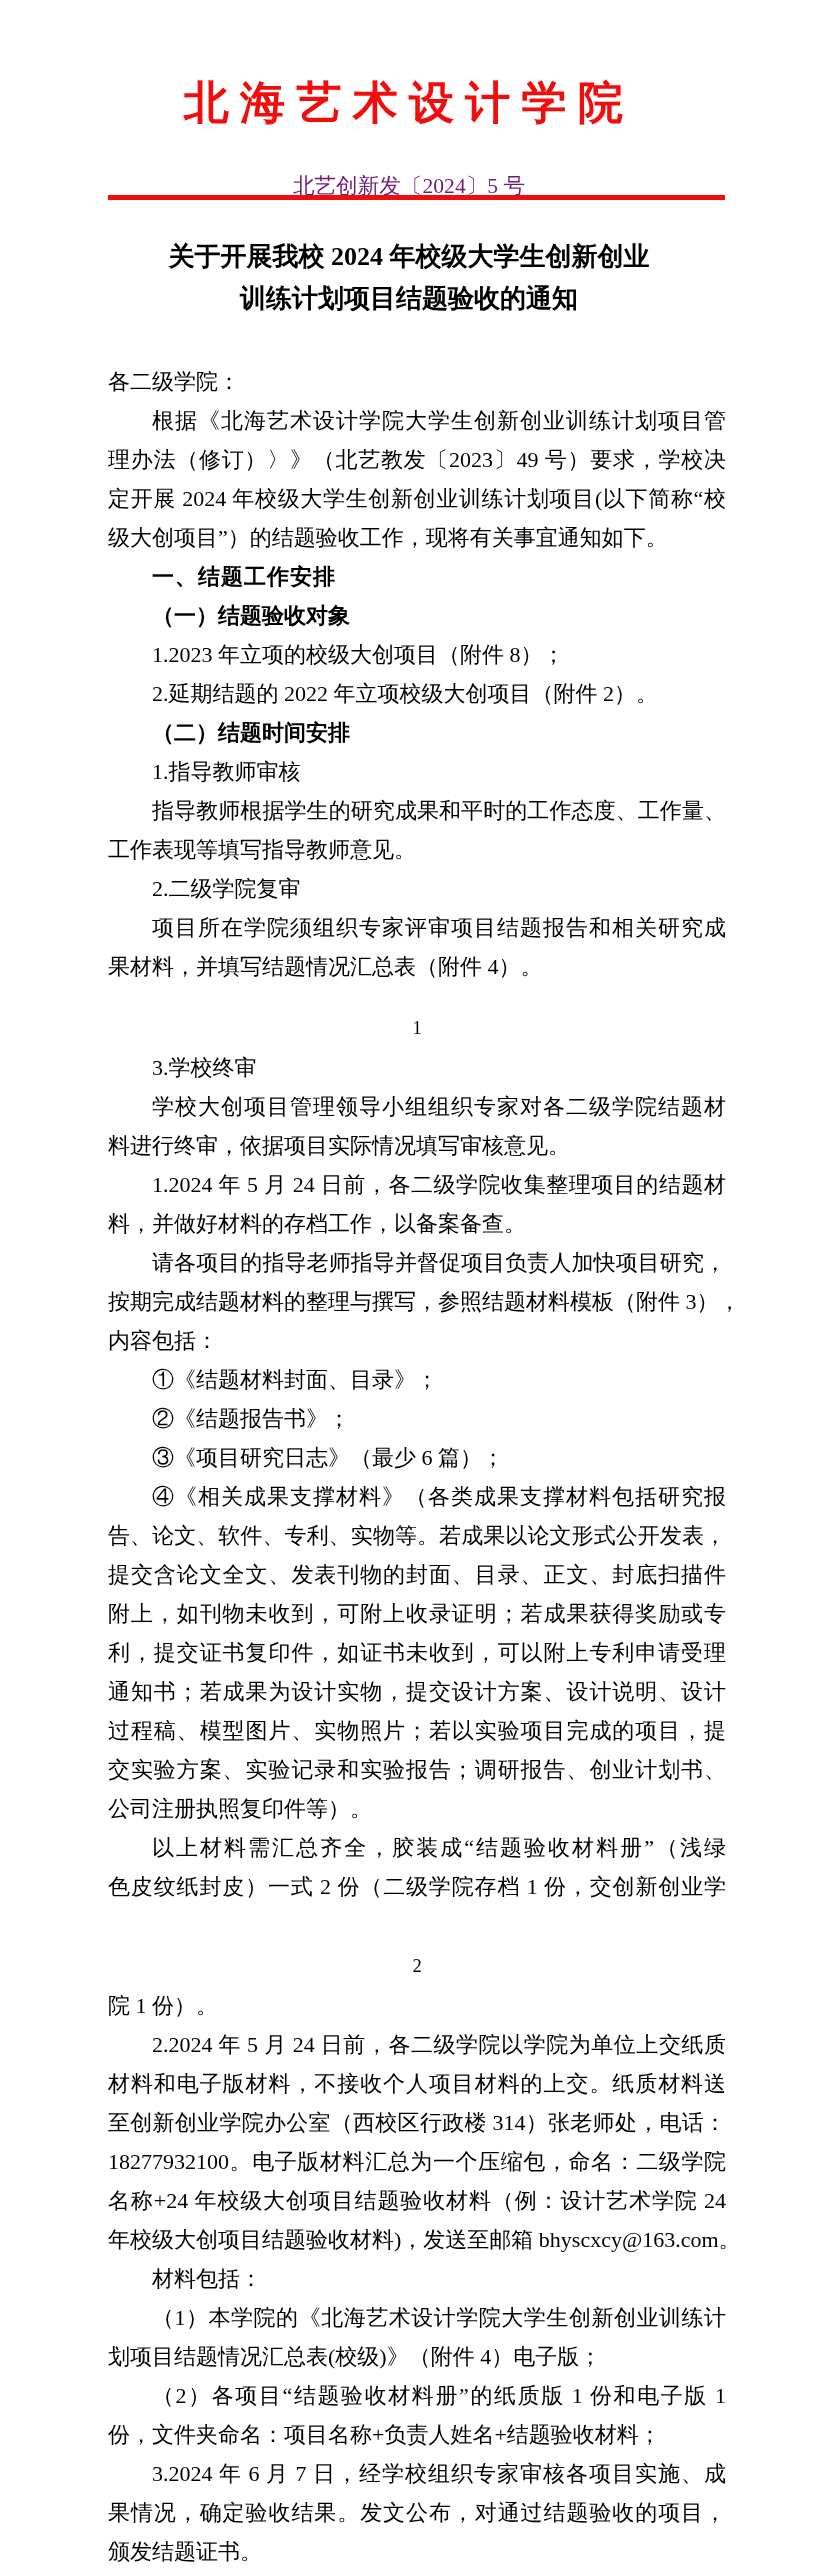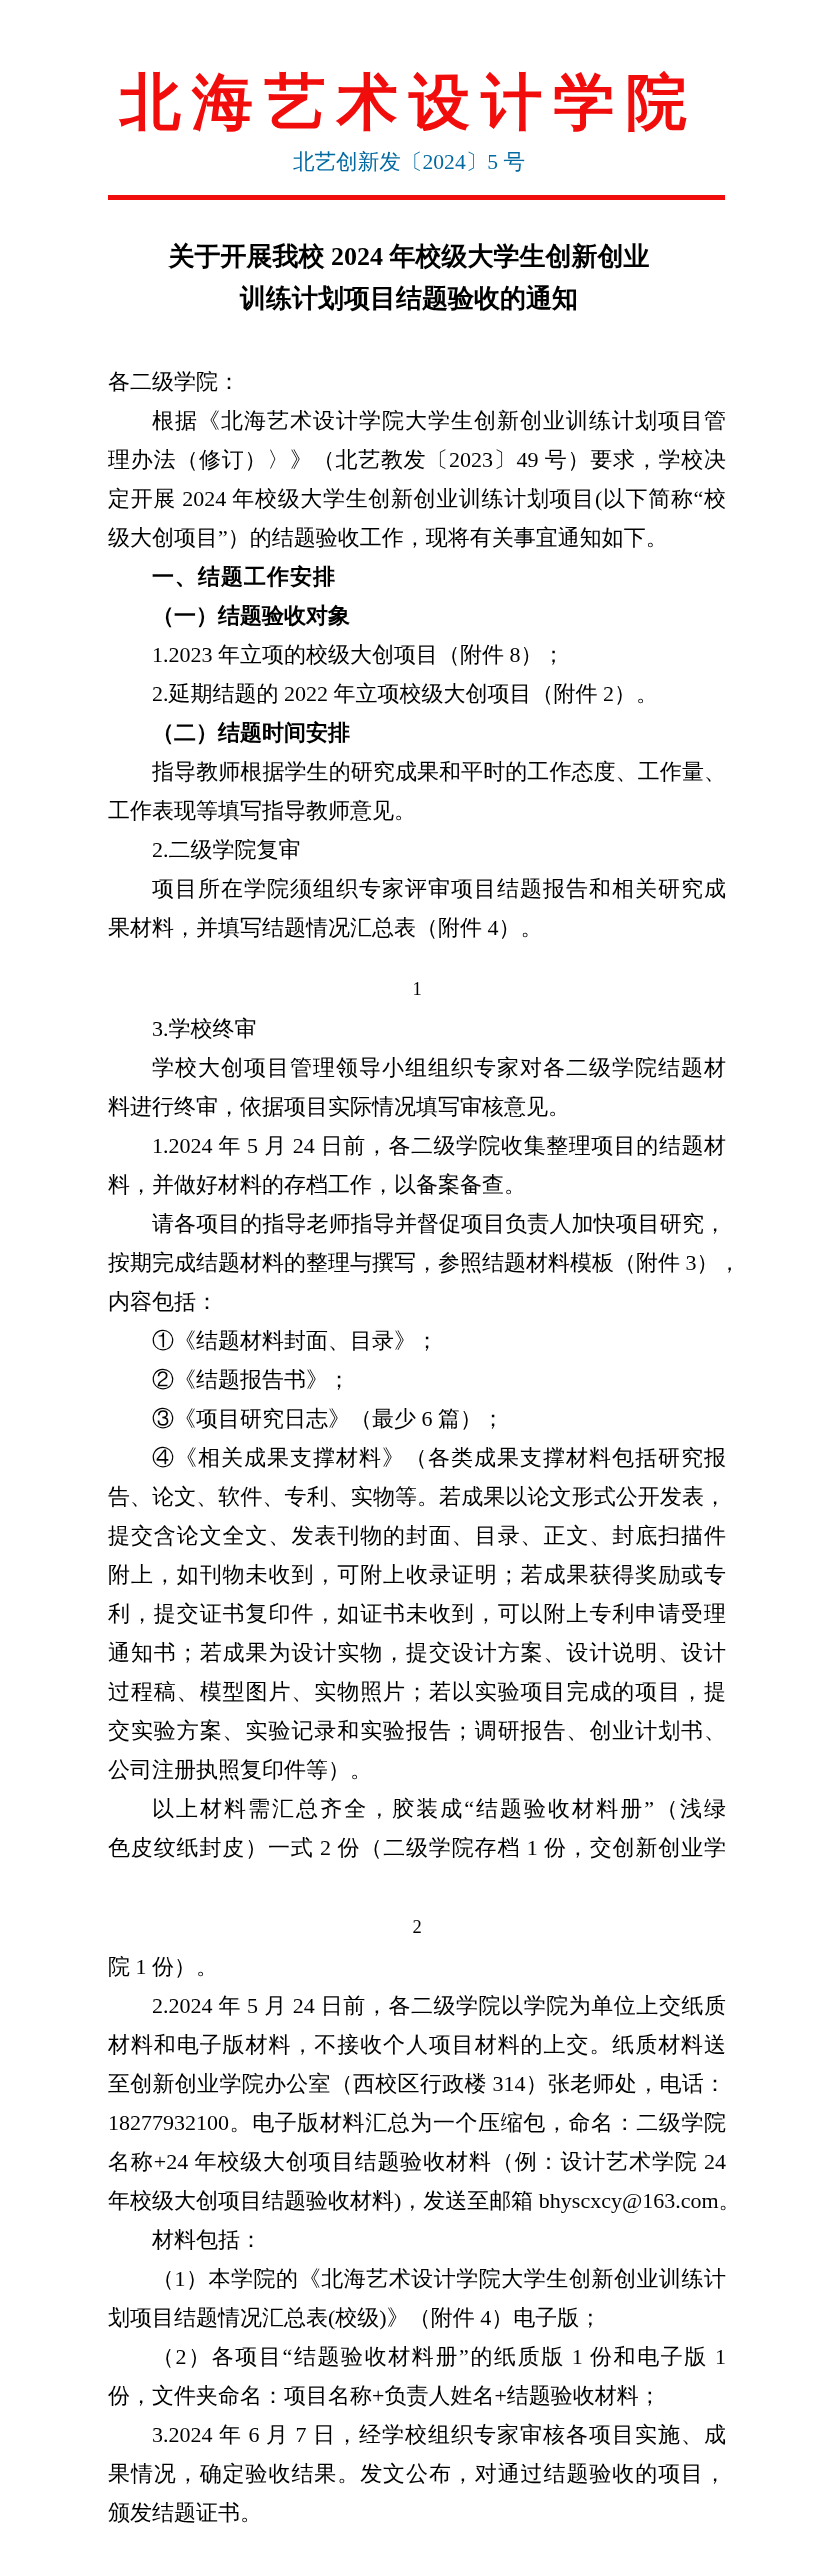--- a/index.html
+++ b/index.html
@@ -11,36 +11,36 @@
     overflow: hidden;
     font-family: "Liberation Serif", "DejaVu Serif", serif;
     color: #000000;
   }
   .school-header {
     position: absolute;
     top: 71px;
     left: 0;
     width: 100%;
     text-align: center;
-    font-size: 61px;
+    font-size: 45px;
     line-height: 64px;
     font-weight: 700;
     letter-spacing: 11.3px;
     color: #f20d0d;
     white-space: nowrap;
   }
   .doc-number {
     position: absolute;
-    top: 148px;
+    top: 172px;
     left: 0;
     width: 100%;
     text-align: center;
     font-size: 21.6px;
     line-height: 29px;
-    color: #0369a1;
+    color: #701a75;
     white-space: nowrap;
   }
   .red-divider {
     position: absolute;
     top: 195px;
     left: 108px;
     width: 617px;
     height: 5.2px;
     background: #f20d0d;
   }
@@ -108,20 +108,21 @@
       <div class="bl">各二级学院：</div>
       <div class="bl ind2 full">根据《北海艺术设计学院大学生创新创业训练计划项目管</div>
       <div class="bl full">理办法（修订）〉》（北艺教发〔2023〕49 号）要求，学校决</div>
       <div class="bl full">定开展 2024 年校级大学生创新创业训练计划项目(以下简称“校</div>
       <div class="bl">级大创项目”）的结题验收工作，现将有关事宜通知如下。</div>
       <div class="bl ind2 hei">一、结题工作安排</div>
       <div class="bl ind2 kai">（一）结题验收对象</div>
       <div class="bl ind2">1.2023 年立项的校级大创项目（附件 8）；</div>
       <div class="bl ind2">2.延期结题的 2022 年立项校级大创项目（附件 2）。</div>
       <div class="bl ind2 kai">（二）结题时间安排</div>
+      <div class="bl ind2">1.指导教师审核</div>
       <div class="bl ind2 full">指导教师根据学生的研究成果和平时的工作态度、工作量、</div>
       <div class="bl">工作表现等填写指导教师意见。</div>
       <div class="bl ind2">2.二级学院复审</div>
       <div class="bl ind2 full">项目所在学院须组织专家评审项目结题报告和相关研究成</div>
       <div class="bl">果材料，并填写结题情况汇总表（附件 4）。</div>
       <div class="bl pagenum pn1">1</div>
       <div class="bl ind2">3.学校终审</div>
       <div class="bl ind2 full">学校大创项目管理领导小组组织专家对各二级学院结题材</div>
       <div class="bl">料进行终审，依据项目实际情况填写审核意见。</div>
       <div class="bl ind2 full">1.2024 年 5 月 24 日前，各二级学院收集整理项目的结题材</div>

